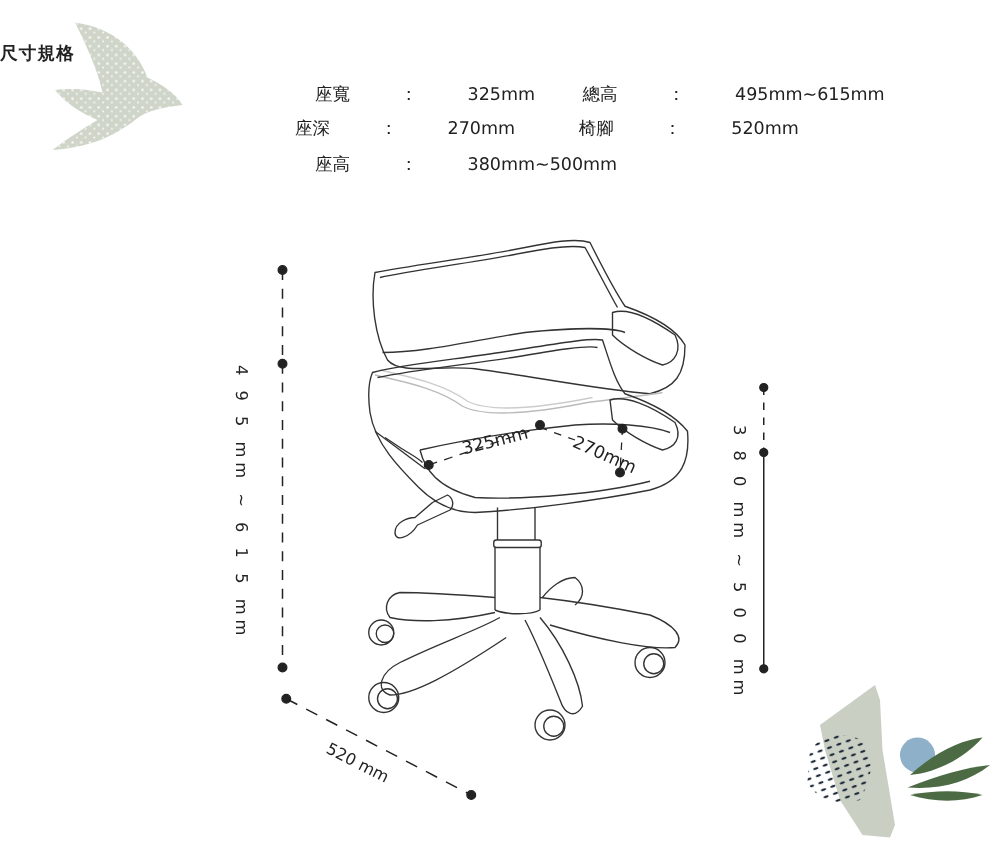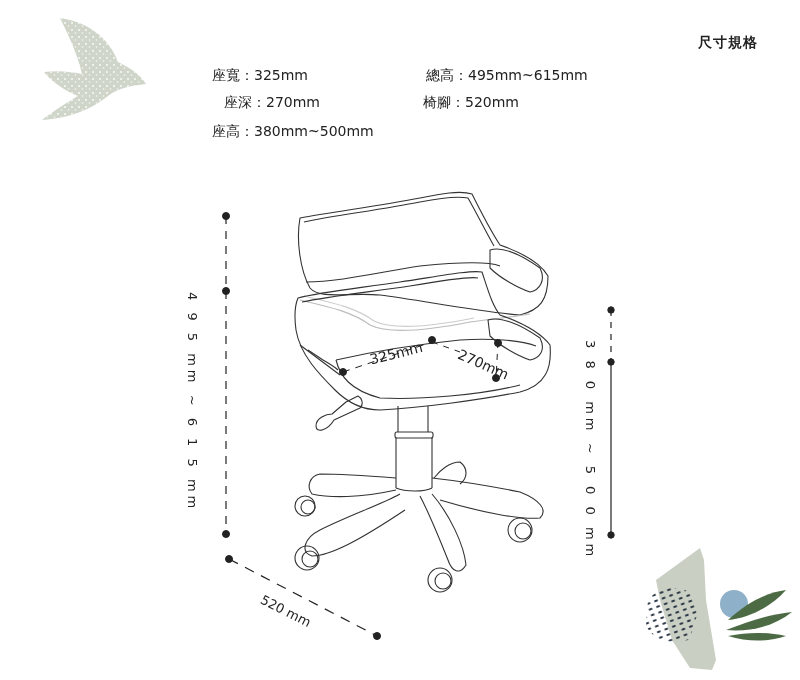--- a/index.html
+++ b/index.html
@@ -1,21 +1,21 @@
 <!DOCTYPE html>
 <html><head>
 <meta charset="utf-8">
 <style>
   html, body { margin: 0; padding: 0; background: #ffffff; }
   body { width: 800px; height: 680px; position: relative; overflow: hidden;
          font-family: "DejaVu Sans", "Liberation Sans", sans-serif; color: #222; }
-  .title { position: absolute; top: 34px; left: 0; width: 758px; text-align: right;
+  .title { position: absolute; top: 34px; left: 0; width: 758px; text-align: left;
            font-size: 14px; font-weight: bold; letter-spacing: 1px; }
   .spec { position: absolute; font-size: 14px; white-space: nowrap; }
-  .spec .k, .spec .sep, .spec .v { display: inline; }
+  .spec .k, .spec .sep, .spec .v { display: inline; margin-left: 40px; }
   svg.main { position: absolute; left: 0; top: 0; }
   .vlabel { position: absolute; font-size: 13px; letter-spacing: 4px; white-space: nowrap;
             transform-origin: left top; transform: rotate(90deg); }
   .dlabel { position: absolute; font-size: 13px; white-space: nowrap; transform-origin: left top; }
 </style>
 </head>
 <body>
 
 <svg class="main" width="800" height="680" viewBox="0 0 800 680">
   <defs>
@@ -113,21 +113,21 @@
     <circle cx="498" cy="343" r="3.5"></circle>
     <circle cx="496" cy="378" r="3.5"></circle>
   </g>
 </svg>
 
 <div class="title">尺寸規格</div>
 
 <div class="spec" style="left:212px; top:67px;">
   <span class="k">座寬</span><span class="sep">：</span><span class="v">325mm</span>
 </div>
-<div class="spec" style="left:224px; top:94px;">
+<div class="spec" style="left:196px; top:94px;">
   <span class="k">座深</span><span class="sep">：</span><span class="v">270mm</span>
 </div>
 <div class="spec" style="left:212px; top:123px;text-align:right;">
   <span class="k">座高</span><span class="sep">：</span><span class="v">380mm~500mm</span>
 </div>
 <div class="spec" style="left:426px; top:67px;">
   <span class="k">總高</span><span class="sep">：</span><span class="v">495mm~615mm</span>
 </div>
 <div class="spec" style="left:423px; top:94px;">
   <span class="k">椅腳</span><span class="sep">：</span><span class="v">520mm</span>

